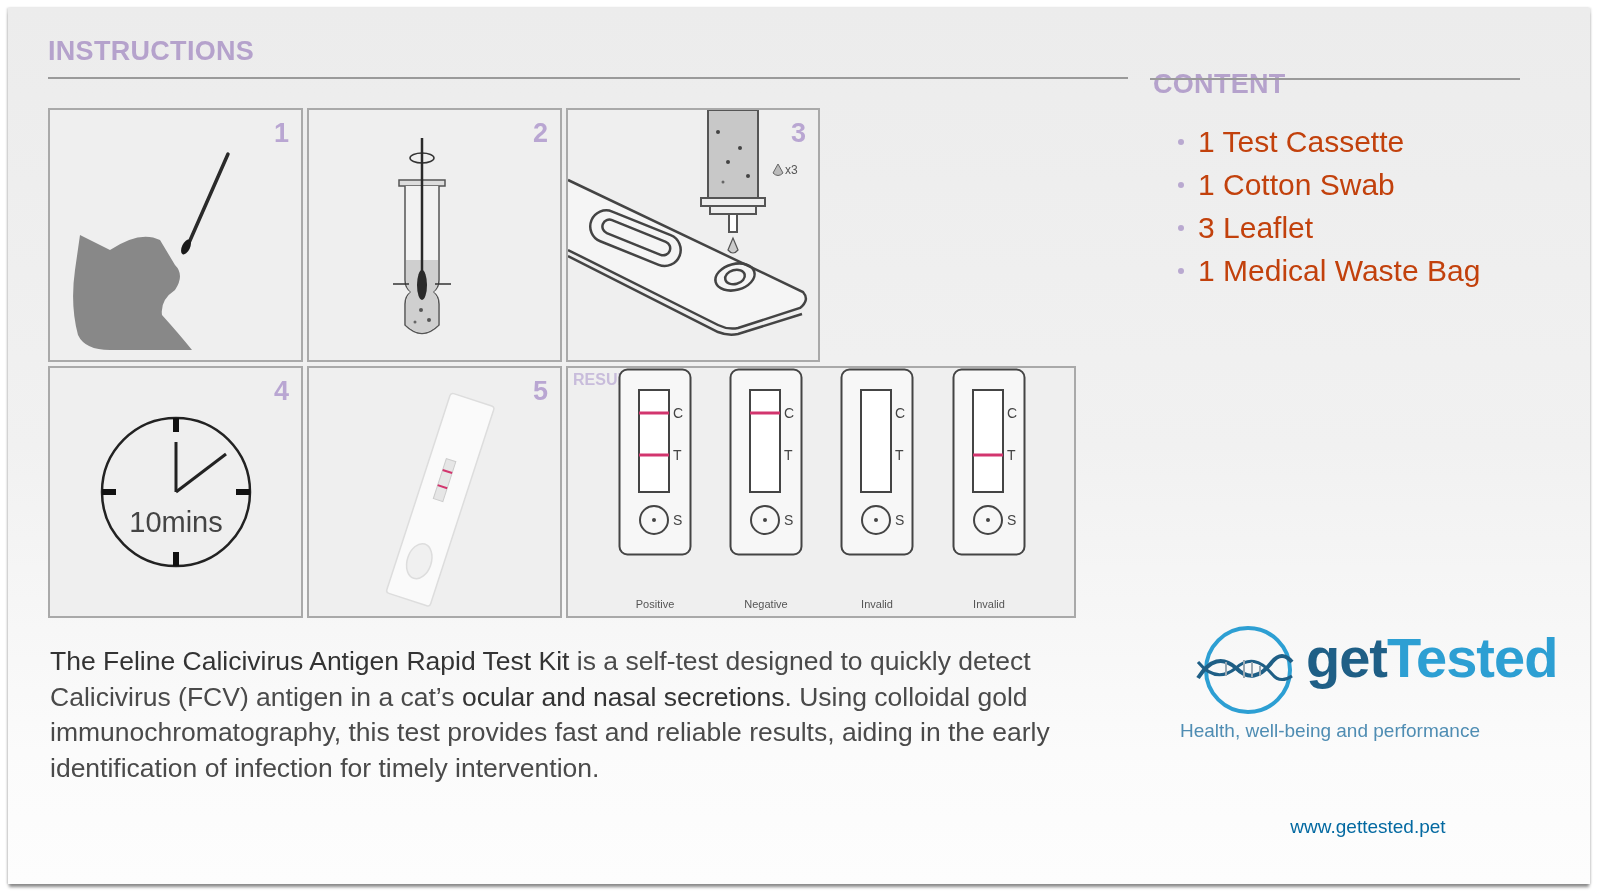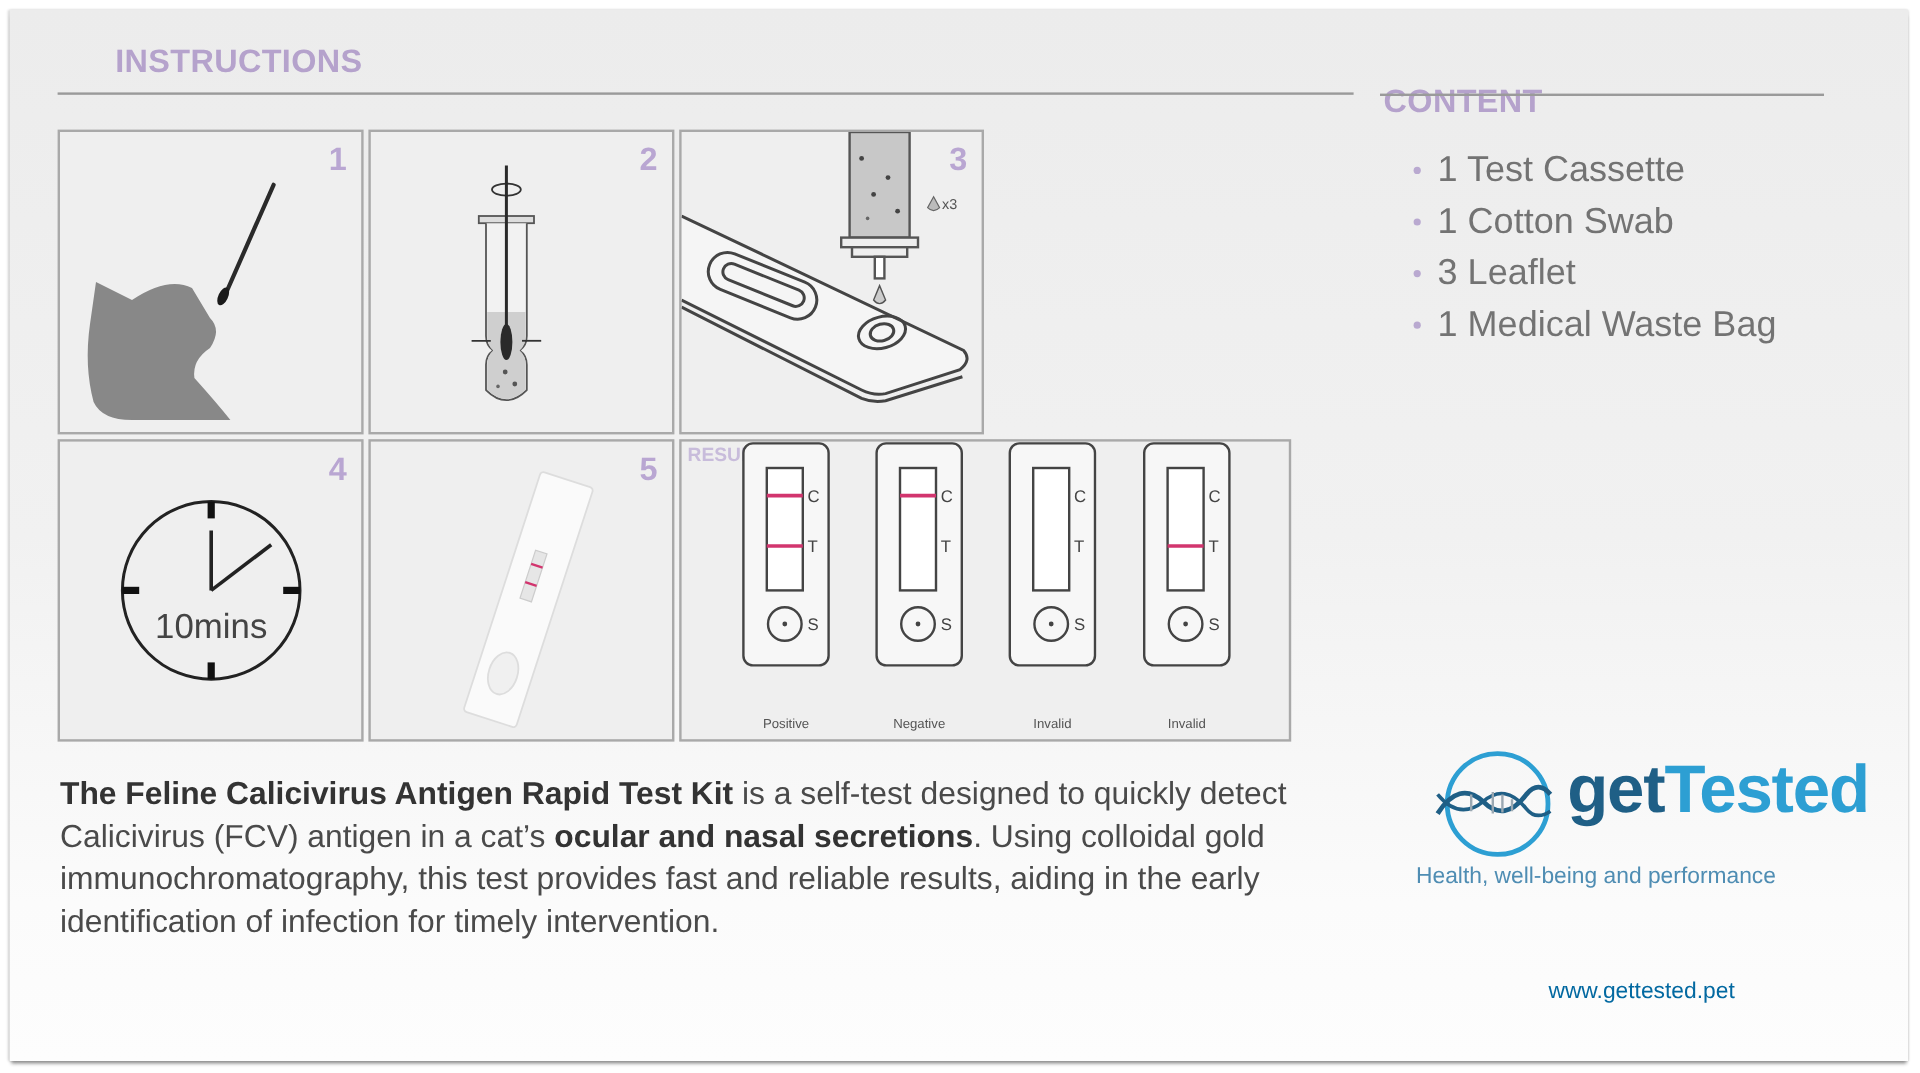--- a/index.html
+++ b/index.html
@@ -25,48 +25,48 @@
   .panel svg { position:absolute; left:0; top:0; }
   .result-label {
     position:absolute; left:5px; top:3px; font-weight:700; font-size:16px; color:#c8bcdb;
   }
   .cassette { position:absolute; top:32px; width:74px; height:188px; }
   .cassette-caption {
     position:absolute; top:230px; width:100px; text-align:center; font-size:11px; color:#555;
   }
   .content-list { position:absolute; left:1174px; top:120px; margin:0; padding:0; list-style:none; }
   .content-list li {
-    font-size:30px; color:#737373; line-height:43px; position:relative; padding-left:24px; white-space:nowrap;
+    font-size:30px; color:#c2410c; line-height:43px; position:relative; padding-left:24px; white-space:nowrap;
   }
   .content-list li .bullet {
     position:absolute; left:4px; top:19px; width:6px; height:6px; border-radius:50%; background:#b9a9d0;
   }
   .desc {
     position:absolute; left:50px; top:644px; width:1080px; font-size:26.5px; line-height:35.5px; color:#4a4a4a;
   }
-  .desc b { color:#333; font-weight:700; }
+  .desc b { color:#333; font-weight:400; }
   .logo { position:absolute; left:1196px; top:622px; width:350px; height:96px; }
   .logo-word {
     position:absolute; left:110px; top:4px; font-size:56px; font-weight:700; letter-spacing:-1px; line-height:64px;
   }
   .logo-word .get { color:#1f5f86; }
   .logo-word .tested { color:#2d9fd3; font-weight:700; }
   .tagline {
     position:absolute; left:1180px; top:718px; width:376px; text-align:left; font-size:19px; line-height:26px; color:#4f8db3;
   }
   .site {
     position:absolute; left:1180px; top:816px; width:376px; text-align:center; font-size:19px; color:#0369a1;
   }
 </style>
 </head>
 <body>
 
 <div class="card"></div>
 
-<div class="hdr" style="left:48px;top:36px;margin-left:48px;">INSTRUCTIONS</div>
+<div class="hdr" style="left:48px;top:36px;">INSTRUCTIONS</div>
 <div class="rule" style="left:48px;top:77px;width:1080px;"></div>
 <div class="hdr" style="left:1153px;top:37px;margin-top:32px;">CONTENT</div>
 <div class="rule" style="left:1150px;top:78px;width:370px;"></div>
 
 <div class="panel" style="left:48px;top:108px;width:255px;height:254px;">
   <span class="step-num">1</span>
   <svg width="251" height="250">
     <path d="M30 125 L60 140 Q90 120 110 130 L125 155 Q135 165 125 180 Q110 190 112 205 Q130 225 142 240 L60 240 Q35 240 28 225 Q20 195 25 160 Z" fill="#888"></path>
     <line x1="178" y1="44" x2="138" y2="135" stroke="#2a2a2a" stroke-width="3.5" stroke-linecap="round"></line>
     <ellipse cx="136" cy="137" rx="4" ry="8" transform="rotate(25 136 137)" fill="#1a1a1a"></ellipse>

